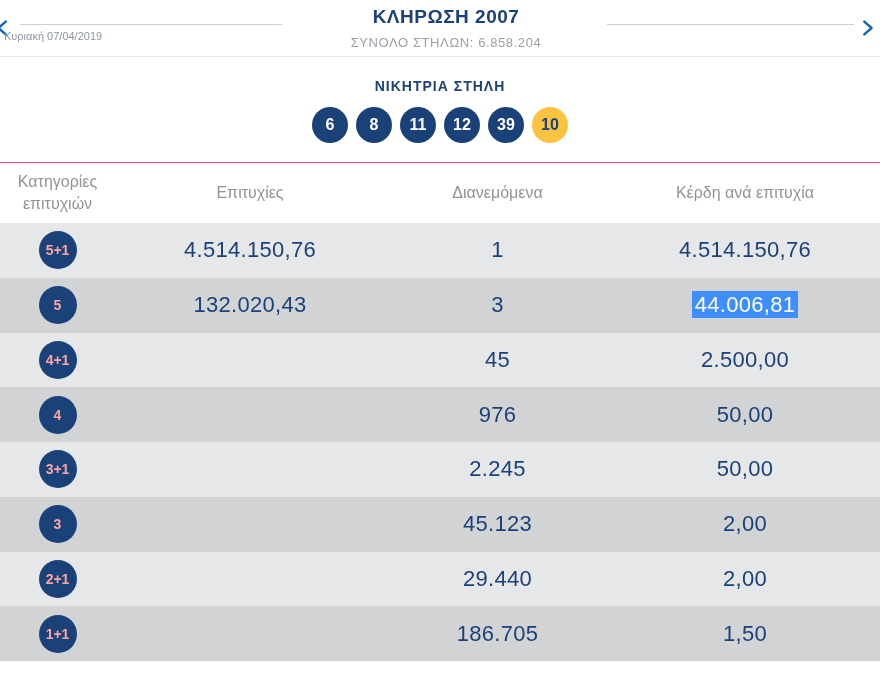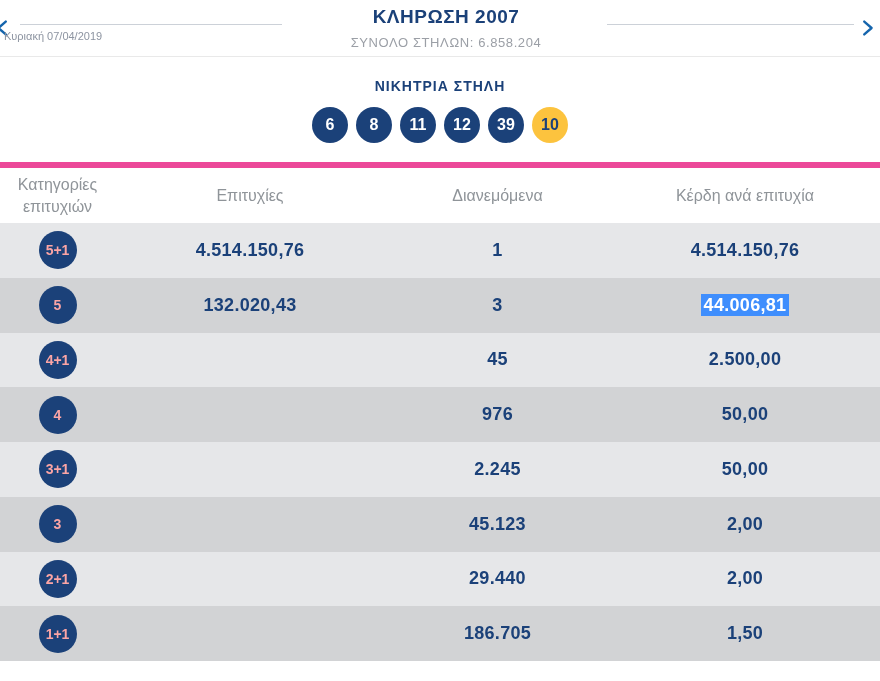--- a/index.html
+++ b/index.html
@@ -36,28 +36,28 @@
   .winning{padding-top:21px;text-align:center;}
   .winning-title{font-size:14px;font-weight:bold;color:var(--navy);letter-spacing:1px;}
   .balls{margin-top:13px;display:flex;justify-content:center;gap:8px;}
   .ball{width:36px;height:36px;border-radius:50%;background:var(--navy);color:#fff;
         font-size:16px;font-weight:bold;display:flex;align-items:center;justify-content:center;}
   .ball.joker{background:var(--joker);color:var(--navy);}
 
   
   .rtable{margin-top:19px;}
   .thead{display:grid;grid-template-columns:115px 270px 225px 1fr;height:61px;align-items:center;
-         background:#fff;color:var(--gray-head);font-size:16px;border-top:6px solid #ec4899;}
+         background:#fff;color:var(--gray-head);font-size:16px;border-top:1px solid #ec4899;}
   .thead .hcell{text-align:center;line-height:1.35;}
   .thead .hcell.cat{padding:0 10px;}
   .trow{display:grid;grid-template-columns:115px 270px 225px 1fr;height:54.75px;align-items:center;}
   .trow:nth-child(odd){background:var(--row-light);}
   .trow:nth-child(even){background:var(--row-dark);}
   .cell{text-align:center;}
-  .cell.num{font-size:18px;font-weight:bold;color:var(--navy);letter-spacing:.3px;}
+  .cell.num{font-size:22px;font-weight:normal;color:var(--navy);letter-spacing:.3px;}
   .badge{width:38px;height:38px;border-radius:50%;background:var(--navy);color:#fca5a5;
          font-size:14px;font-weight:bold;display:inline-flex;align-items:center;justify-content:center;}
   .selected{background:var(--sel);color:#fff;padding:1px 3px;}
 </style>
 </head>
 <body>
 
 <div class="topbar">
   <span class="chev chev-left">
     <span>

